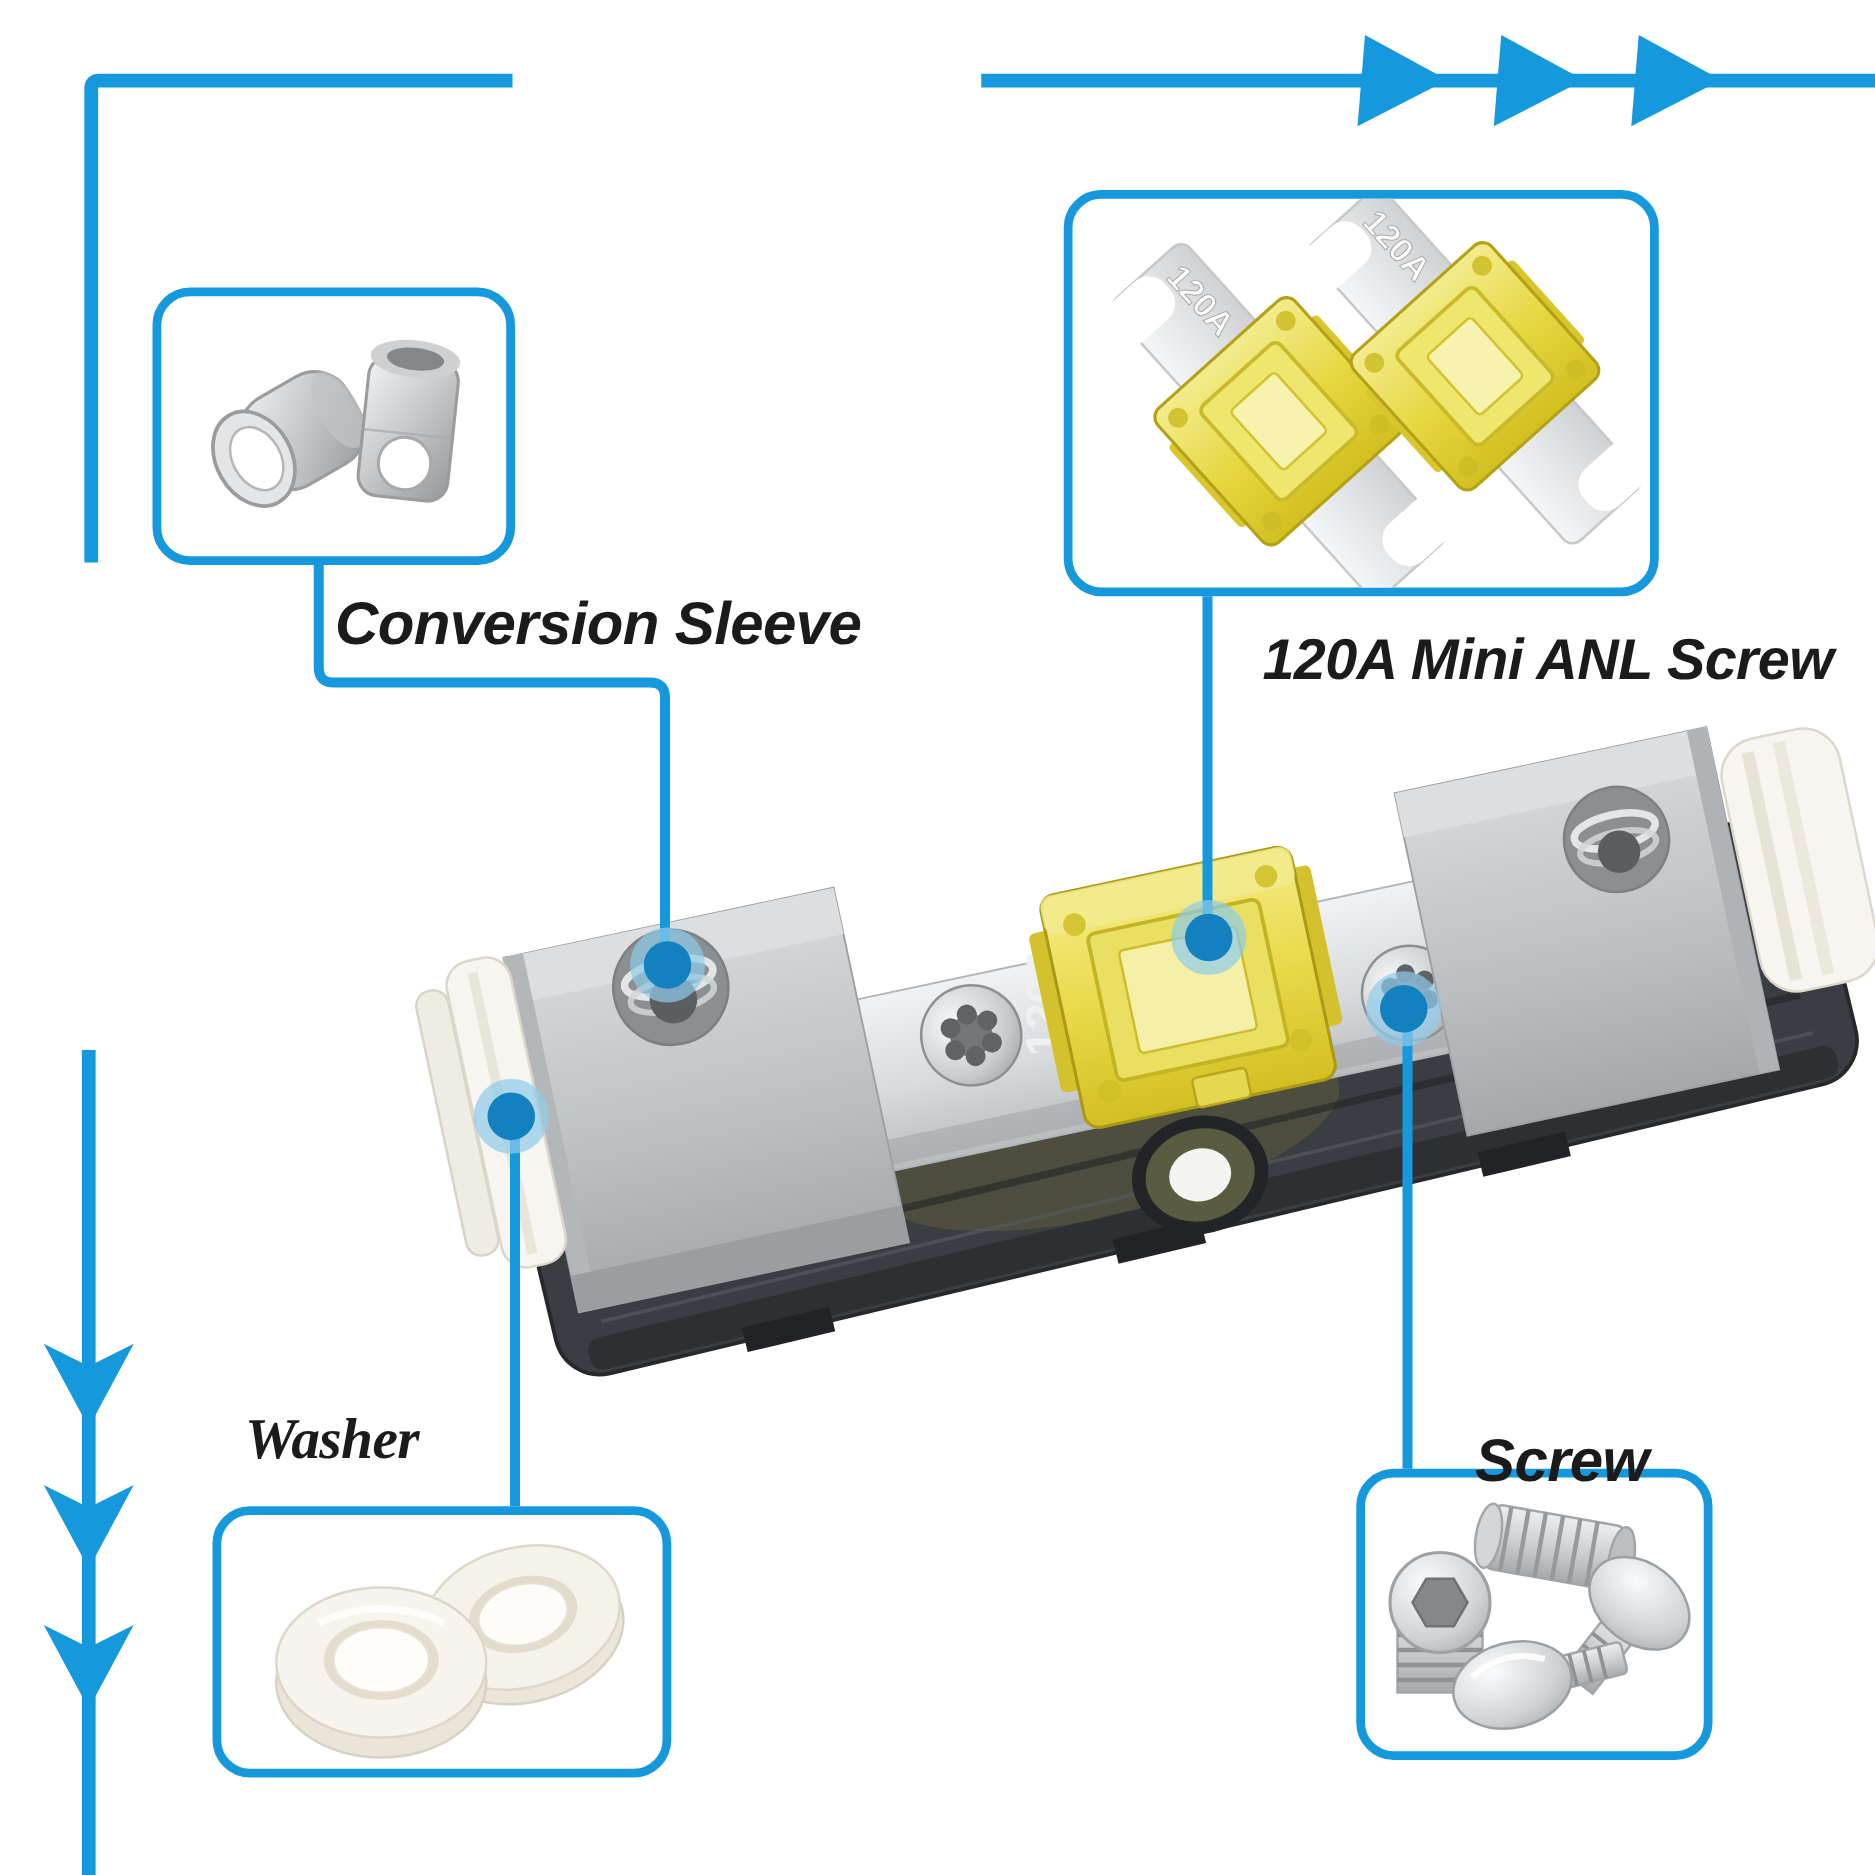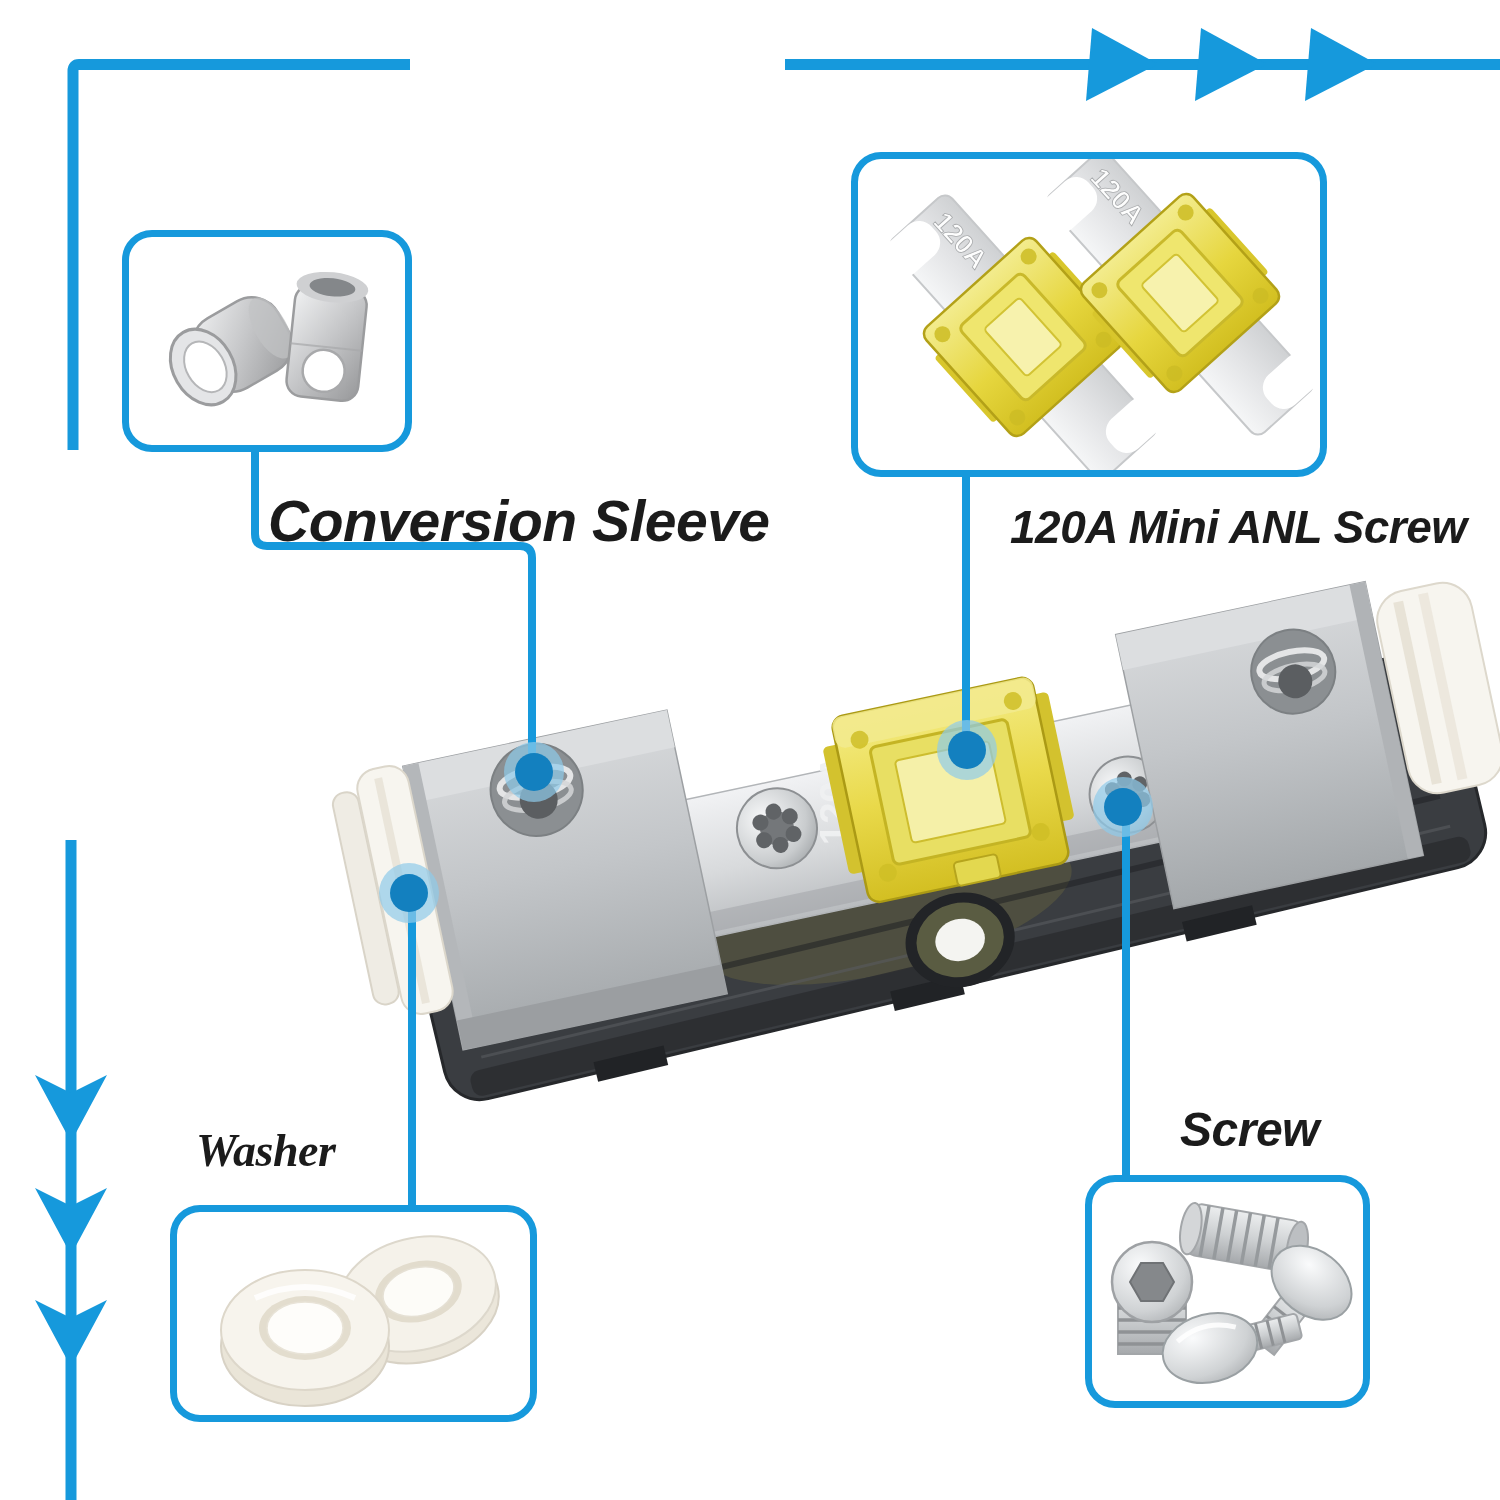--- a/index.html
+++ b/index.html
@@ -192,21 +192,21 @@
       </g>
       <g transform="translate(198,102) rotate(6)">
         <rect x="-36" y="-52" width="72" height="112" rx="16" fill="url(#gMetal)" stroke="#9b9c9e" stroke-width="2.5"></rect>
         <ellipse cx="0" cy="-52" rx="36" ry="15" fill="#cfd0d2" stroke="#94959..7" stroke-width="3"></ellipse>
         <ellipse cx="0" cy="-52" rx="23" ry="9" fill="#84878a"></ellipse>
         <circle cx="0" cy="32" r="21" fill="#ffffff" stroke="#a8a9ab" stroke-width="2.5"></circle>
         <line x1="-36" y1="8" x2="36" y2="8" stroke="#a8a9ab" stroke-width="2" opacity="0.7"></line>
       </g>
     </svg>
   </div>
-  <div class="label" style="left:268px;top:488px;font-size:57px;">Conversion Sleeve</div>
+  <div class="label" style="left:268px;top:472px;font-size:48px;">Conversion Sleeve</div>
 
   <div class="cbox" style="left:851px;top:152px;width:476px;height:325px;">
     <svg width="462" height="311" viewBox="0 0 462 311">
       <defs>
         <linearGradient id="gStrip" x1="0" y1="0" x2="1" y2="0">
           <stop offset="0" stop-color="#f5f6f7"></stop>
             <stop offset="0.5" stop-color="#e3e4e6"></stop>
           <stop offset="1" stop-color="#cfd1d3"></stop>
         </linearGradient>
         <linearGradient id="gYel" x1="0" y1="0" x2="0" y2="1">
@@ -314,15 +314,15 @@
       <g transform="translate(118,166) rotate(-14)">
         <rect x="38" y="-13" width="54" height="26" rx="4" fill="url(#gShank)" stroke="#a3a6a9" stroke-width="2"></rect>
         <line x1="50" y1="-13" x2="50" y2="13" stroke="#8f9295" stroke-width="3"></line>
         <line x1="62" y1="-13" x2="62" y2="13" stroke="#8f9295" stroke-width="3"></line>
         <line x1="74" y1="-13" x2="74" y2="13" stroke="#8f9295" stroke-width="3"></line>
         <ellipse cx="0" cy="0" rx="48" ry="34" fill="url(#rHead)" stroke="#9aa0a3" stroke-width="2"></ellipse>
         <path d="M-30,-14 Q0,-30 30,-14" stroke="#ffffff" stroke-width="5" fill="none" opacity="0.85"></path>
       </g>
     </svg>
   </div>
-  <div class="label" style="left:1180px;top:1102px;font-size:48px;">Screw</div>
+  <div class="label" style="left:1180px;top:1142px;font-size:48px;">Screw</div>
 
 </div>
 
 </body></html>

